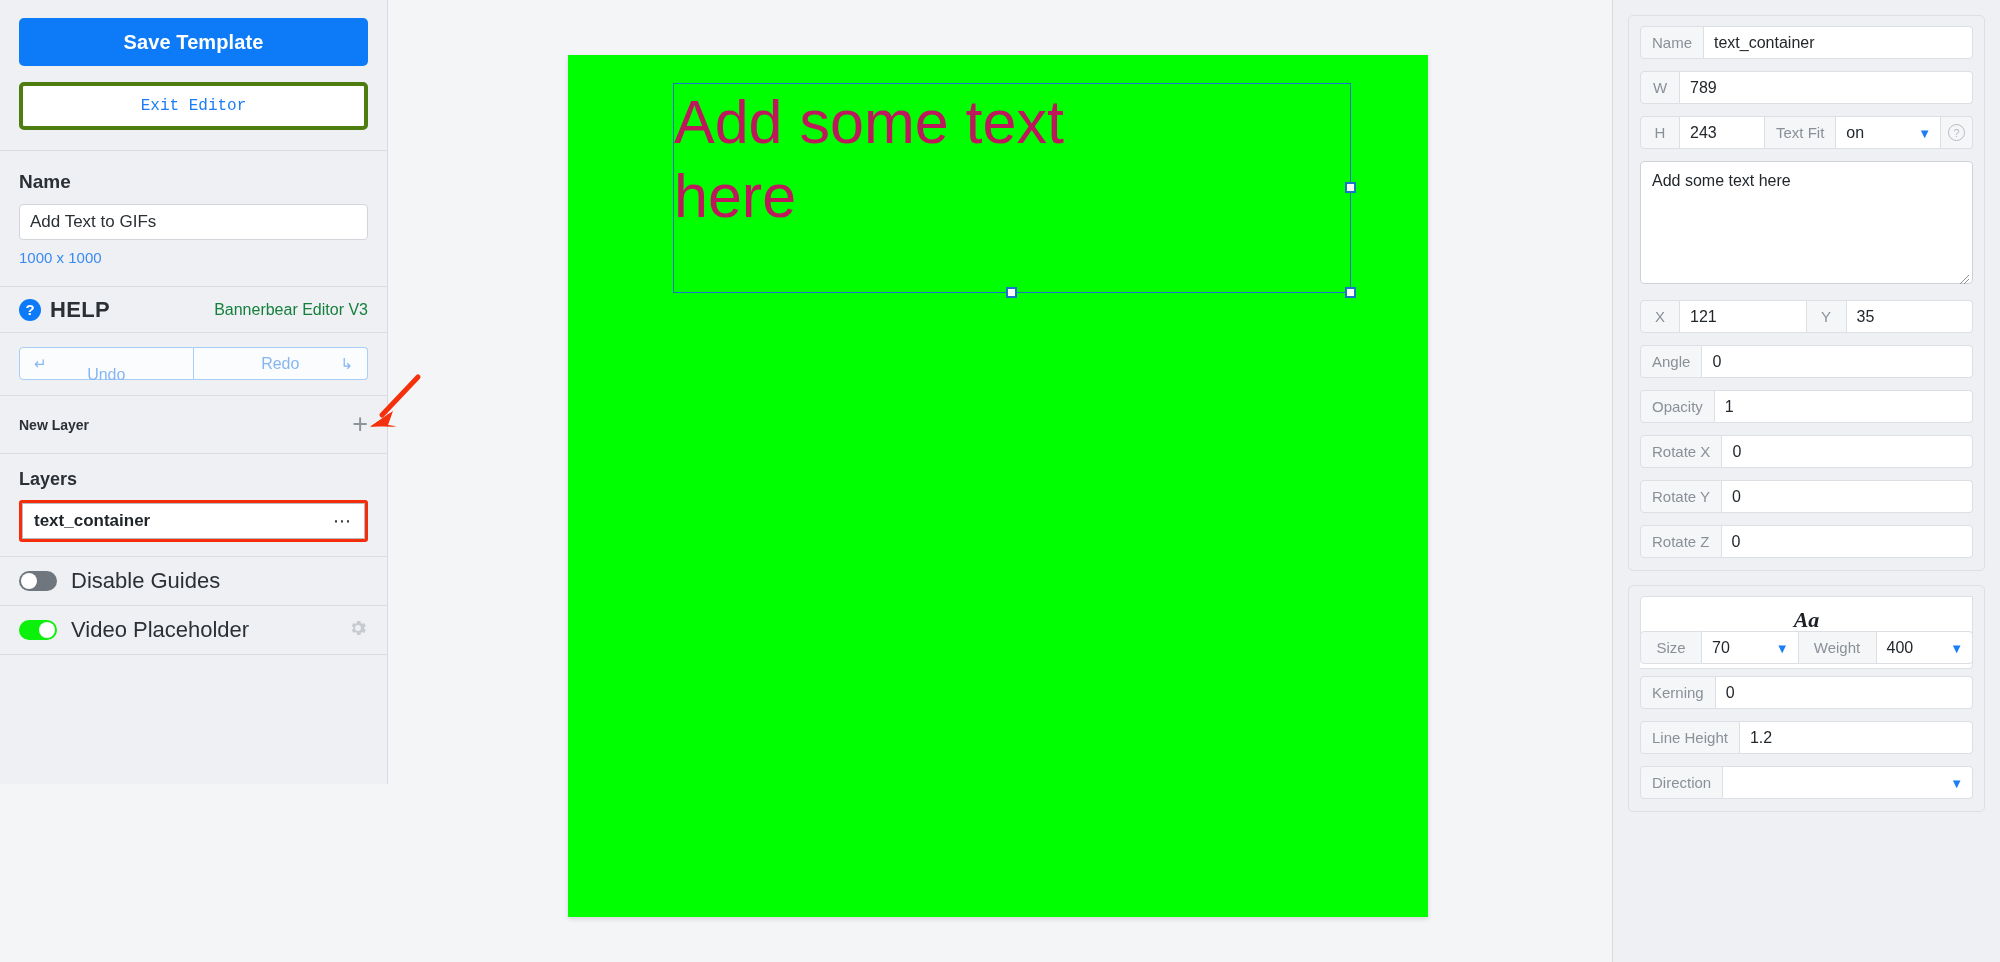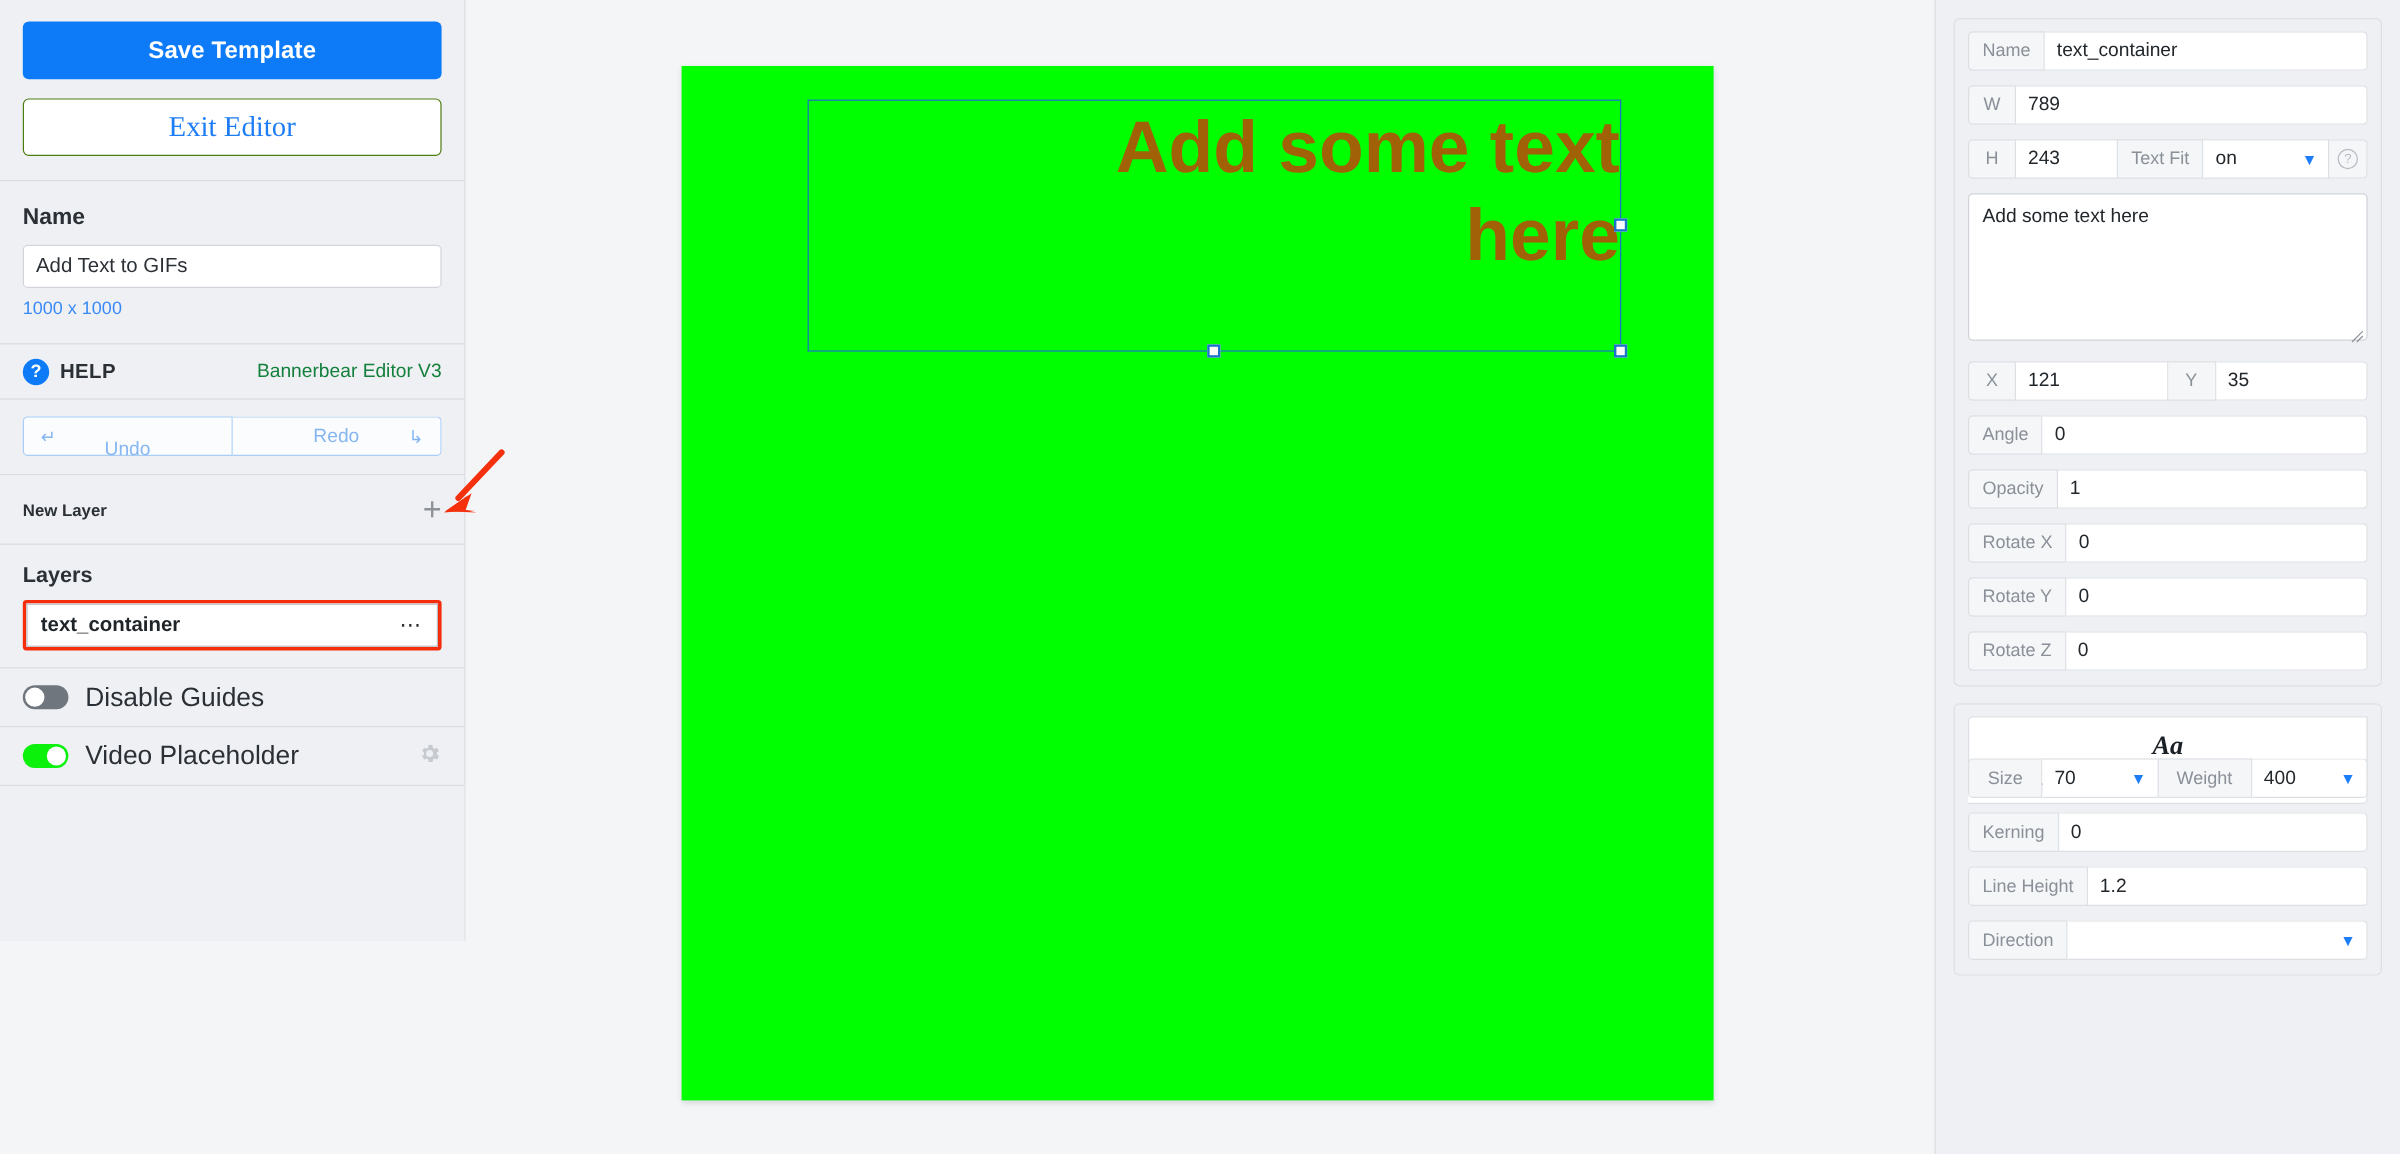--- a/index.html
+++ b/index.html
@@ -25,23 +25,23 @@
     background: #0d7bf7; color: #fff;
     border: none; border-radius: 5px;
     font-size: 20px; font-weight: 700;
     font-family: "Liberation Sans", sans-serif;
     cursor: pointer; letter-spacing: .1px;
   }
   .btn-outline {
     display: block; width: 100%; height: 48px;
     margin-top: 16px;
     background: #fff; color: #1d7df6;
-    border: 1px solid #4d7c0f; border-radius: 5px;
-    font-size: 24px; font-weight: 400;
-    font-family: Liberation Serif, serif;
+    border: 4px solid #4d7c0f; border-radius: 5px;
+    font-size: 16px; font-weight: 400;
+    font-family: Liberation Mono, monospace;
     cursor: pointer;
   }
   .sb-name { padding: 20px 19px 20px 19px; border-bottom: 1px solid #d9dce0; }
   .sb-name h3 { font-size: 19px; font-weight: 700; color: #2b3036; margin-bottom: 11px; }
   .txt-input {
     width: 100%; height: 36px;
     border: 1px solid #d2d5da; border-radius: 4px;
     background: #fff; padding: 0 10px;
     font-size: 17px; color: #2b3036;
     font-family: "Liberation Sans", sans-serif;
@@ -53,21 +53,21 @@
     display: flex; align-items: center;
     border-bottom: 1px solid #d9dce0;
   }
   .help-ico {
     width: 22px; height: 22px; border-radius: 50%;
     background: #0d7bf7; color: #fff;
     font-size: 15px; font-weight: 700;
     display: flex; align-items: center; justify-content: center;
     margin-right: 9px; flex: 0 0 22px;
   }
-  .help-lbl { font-size: 17px; font-weight: 700; color: #2b3036; letter-spacing: .3px; }
+  .help-lbl { font-size: 22px; font-weight: 700; color: #2b3036; letter-spacing: .3px; }
   .help-ver { margin-left: auto; font-size: 16px; color: #15803d; }
 
   .sb-undo { padding: 14px 19px 15px 19px; border-bottom: 1px solid #d9dce0; }
   .ur-group { display: flex; width: 100%; }
   .ur-btn {
     flex: 1 1 50%; height: 33px;
     border: 1px solid #a9cdf7; background: #fafcfe;
     color: #86b6f2; font-size: 16px;
     font-family: "Liberation Sans", sans-serif;
     display: flex; align-items: center; cursor: pointer;
@@ -133,26 +133,26 @@
     box-shadow: 0 2px 5px rgba(0,0,0,.13);
   }
   .sel-box {
     position: absolute;
     left: 105px; top: 28px;
     width: 678px; height: 210px;
     border: 1px solid #1a73c8;
   }
   .sel-text {
     position: absolute; left: 0; right: 0; top: 2px;
-    text-align: right;
-    color: #a16207;
+    text-align: left;
+    color: #be185d;
     font-size: 61px;
     line-height: 1.21;
     font-family: "Liberation Sans", sans-serif;
-    font-weight: 700;
+    font-weight: 400;
     white-space: pre-wrap;
   }
   .handle {
     position: absolute; width: 11px; height: 11px;
     background: #fdfdfd; border: 2px solid #1a73c8;
     cursor: pointer;
   }
   .h-e  { right: -6px; top: 50%; margin-top: -6px; }
   .h-s  { left: 50%; margin-left: -6px; bottom: -6px; }
   .h-se { right: -6px; bottom: -6px; }

